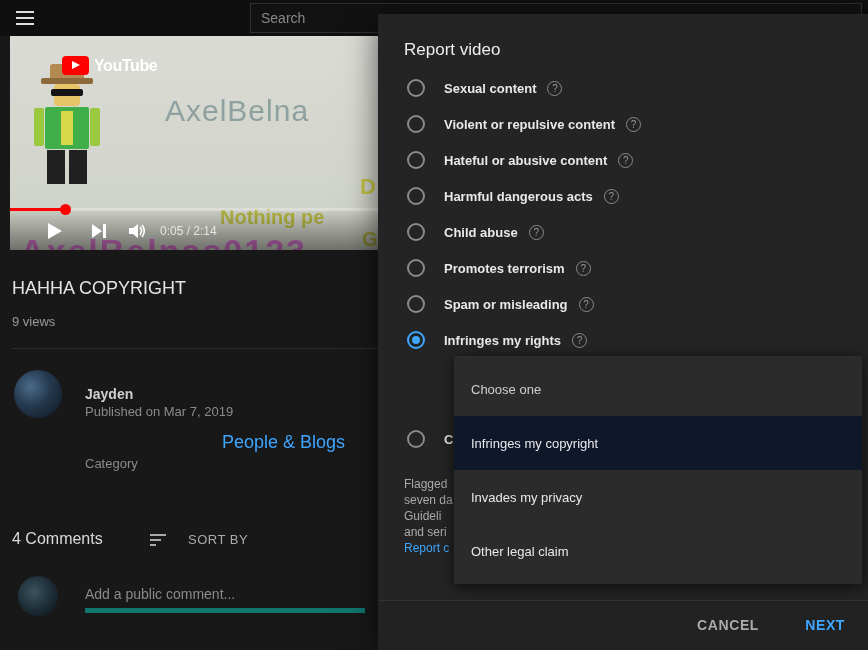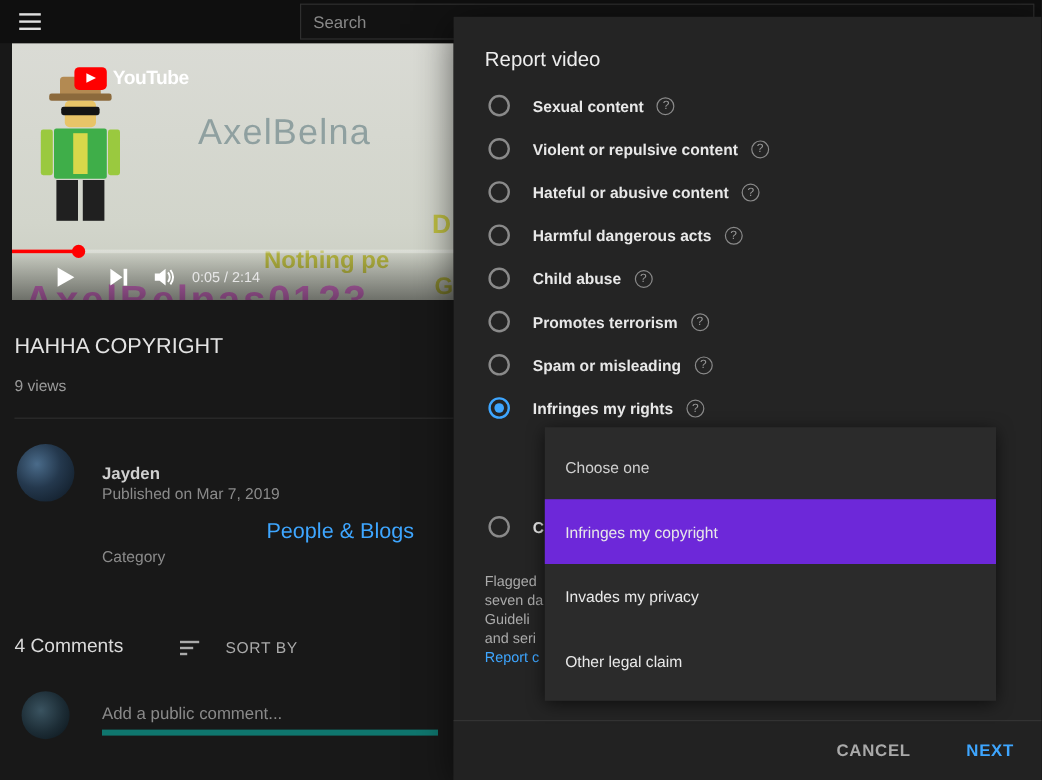--- a/index.html
+++ b/index.html
@@ -97,26 +97,26 @@
   .flag-text { position:absolute; left:26px; top:462px; width:420px; font-size:12px; line-height:16px; color:#aaa; }
   .flag-link { color:#3ea6ff; cursor:pointer; }
 
   .dlg-footer { position:absolute; left:0; bottom:0; width:100%; height:50px; border-top:1px solid #333;
       background:#222; }
   .btn { position:absolute; top:16px; font-size:14px; font-weight:bold; letter-spacing:0.6px; cursor:pointer; }
   .btn-cancel { right:109px; color:#aaa; }
   .btn-next { right:23px; color:#3ea6ff; }
 
   
-  .dropdown { position:absolute; left:454px; top:356px; width:376px; height:228px; background:#2b2b2b;
+  .dropdown { position:absolute; left:454px; top:356px; width:408px; height:228px; background:#2b2b2b;
       box-shadow:0 3px 14px rgba(0,0,0,0.65); z-index:9; padding:6px 0; }
   .dd-item { height:54px; display:flex; align-items:center; padding-left:17px; font-size:13px;
       color:#e8e8e8; cursor:pointer; }
   .dd-item.first { color:#cfcfcf; }
-  .dd-item.highlighted { background:#6d28d9; }
+  .dd-item.highlighted { background:#0f172a; }
 
   svg { display:block; }
 </style>
 </head>
 <body>
 
 <div class="topbar">
   <div class="hamburger">
       <span></span>
       <span></span>

